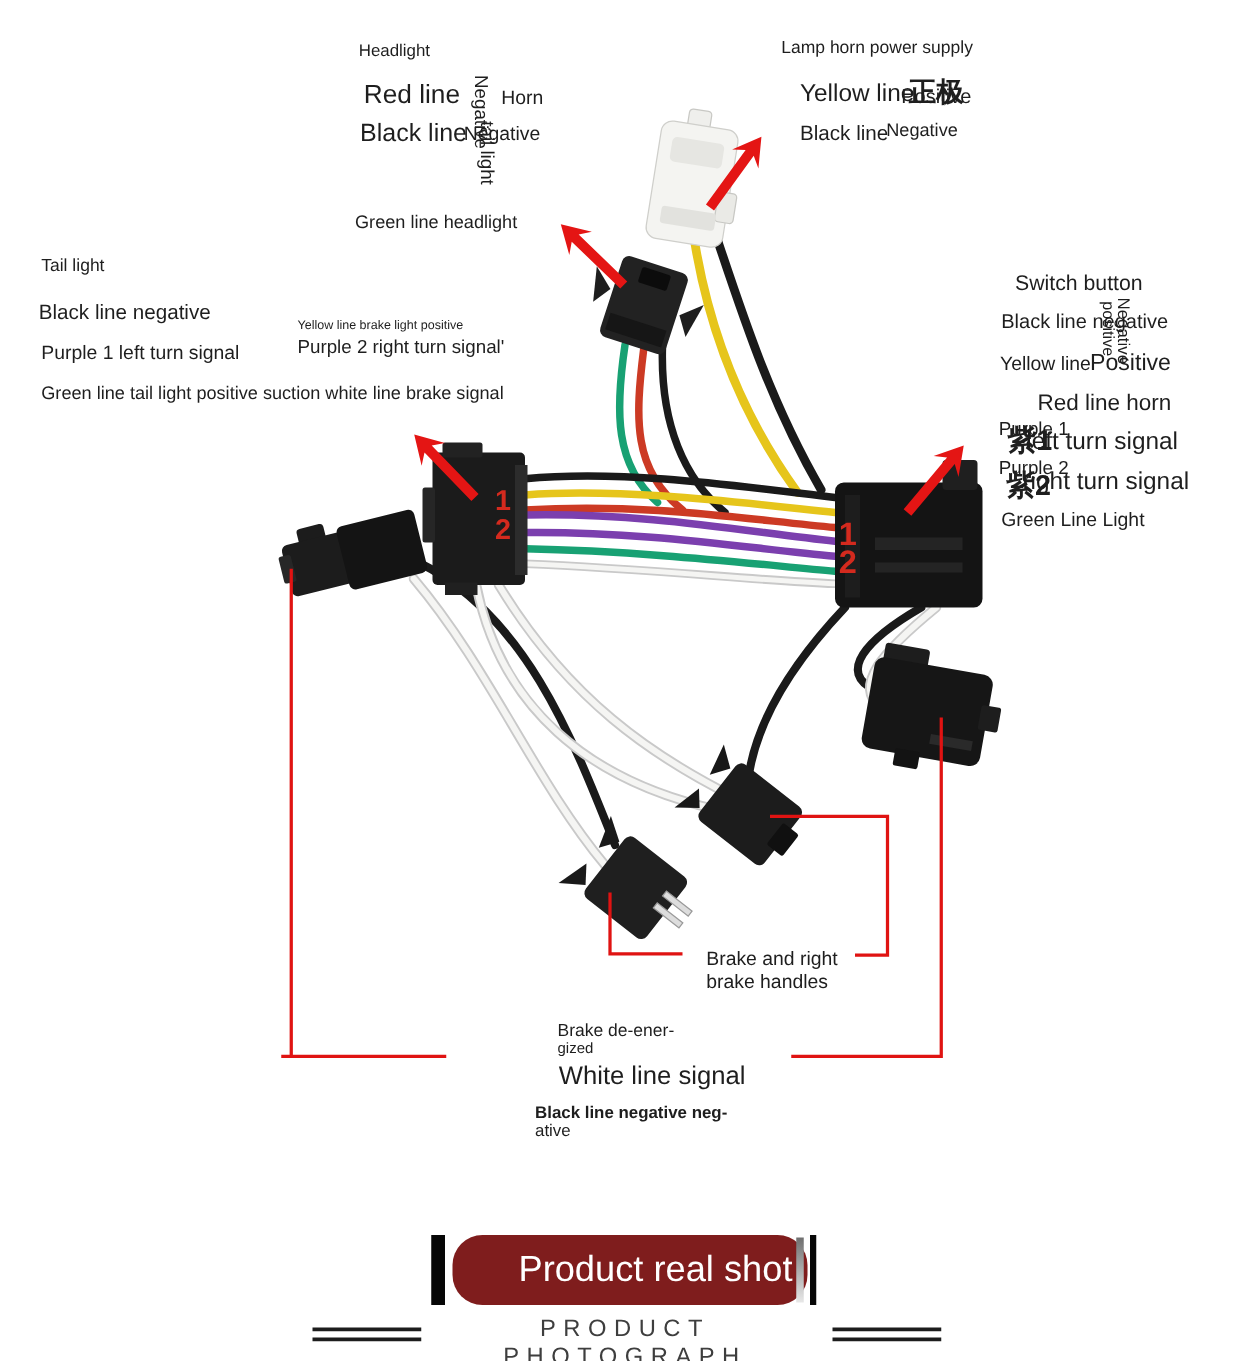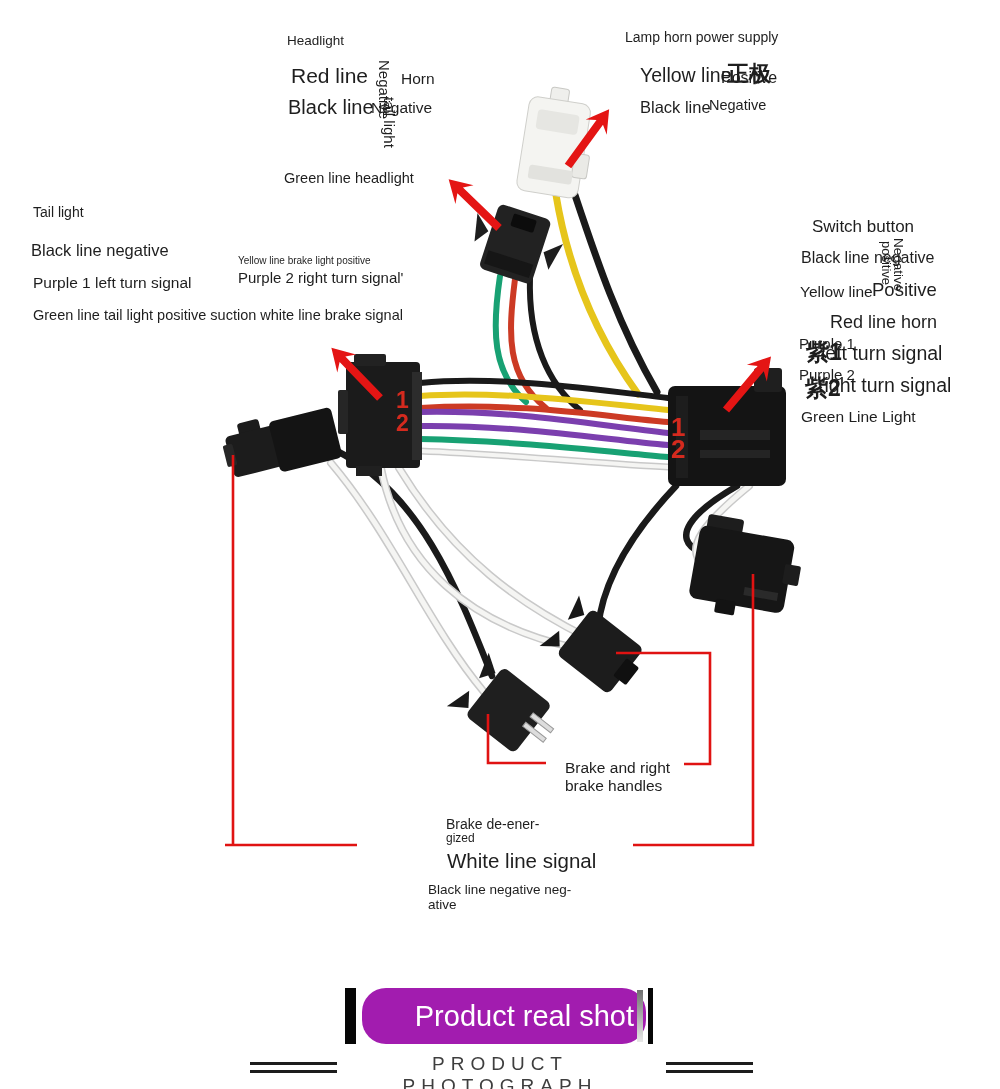--- a/index.html
+++ b/index.html
@@ -3,21 +3,21 @@
 <meta charset="utf-8">
 <style>
   html,body{margin:0;padding:0;background:#fff;}
   .stage{position:relative;width:1000px;height:1089px;background:#ffffff;overflow:hidden;
          font-family:"Liberation Sans",sans-serif;color:#1e1e1e;}
   .lbl{position:absolute;white-space:nowrap;line-height:1.12;color:#1e1e1e;}
   .vert{transform-origin:0 0;transform:rotate(90deg);}
   svg{position:absolute;left:0;top:0;}
   .pin{position:absolute;color:#d42a1e;font-weight:bold;line-height:1;}
   .banner-bar{position:absolute;background:#060606;}
-  .banner-box{position:absolute;background:#a21caf;display:flex;align-items:center;justify-content:flex-end;border-radius:24px;}
+  .banner-box{position:absolute;background:#7f1d1d;display:flex;align-items:center;justify-content:flex-end;border-radius:24px;}
   .banner-box .t{color:#fff;font-size:29px;padding-right:12px;}
   .grad-strip{position:absolute;background:linear-gradient(180deg,#6f6f6f,#e8e8e8);}
   .subtitle{position:absolute;text-align:center;color:#3e3e3e;letter-spacing:6px;font-size:19px;}
   .dline{position:absolute;background:#1d1d1d;height:3px;}
   .wrapsmall{white-space:normal;width:56px;line-height:1.0;}
 </style>
 </head>
 <body>
 
 <div class="stage">
@@ -180,21 +180,21 @@
   <div class="lbl wrapsmall" style="left:799px;top:367px;font-size:15px;">Purple 2</div>
   <div class="lbl" style="left:805px;top:376px;font-size:23px;font-weight:bold;">紫2</div>
   <div class="lbl" style="left:818px;top:375px;font-size:19.5px;">right turn signal</div>
   <div class="lbl" style="left:801px;top:408px;font-size:15.5px;">Green Line Light</div>
 
   <div class="lbl" style="left:565px;top:759px;font-size:15.5px;">Brake and right</div>
   <div class="lbl" style="left:565px;top:777px;font-size:15.5px;">brake handles</div>
   <div class="lbl" style="left:446px;top:817px;font-size:14px;">Brake de-ener-</div>
   <div class="lbl" style="left:446px;top:832px;font-size:12px;">gized</div>
   <div class="lbl" style="left:403px;top:850px;font-size:20.5px;margin-left:44px;">White line signal</div>
-  <div class="lbl" style="left:428px;top:882px;font-size:13.5px;">Black line negative neg-</div>
+  <div class="lbl" style="left:428px;top:882px;font-size:13.5px;font-weight:bold;">Black line negative neg-</div>
   <div class="lbl" style="left:428px;top:897px;font-size:13.5px;">ative</div>
 
   <div class="banner-bar" style="left:345px;top:988px;width:11px;height:56px;"></div>
   <div class="banner-box" style="left:362px;top:988px;width:284px;height:56px;">
     <span class="t">Product real shot</span>
   </div>
   <div class="grad-strip" style="left:637px;top:990px;width:6px;height:52px;"></div>
   <div class="banner-bar" style="left:648px;top:988px;width:5px;height:56px;"></div>
 
   <div class="subtitle" style="left:340px;top:1053px;width:320px;">PRODUCT PHOTOGRAPH</div>

